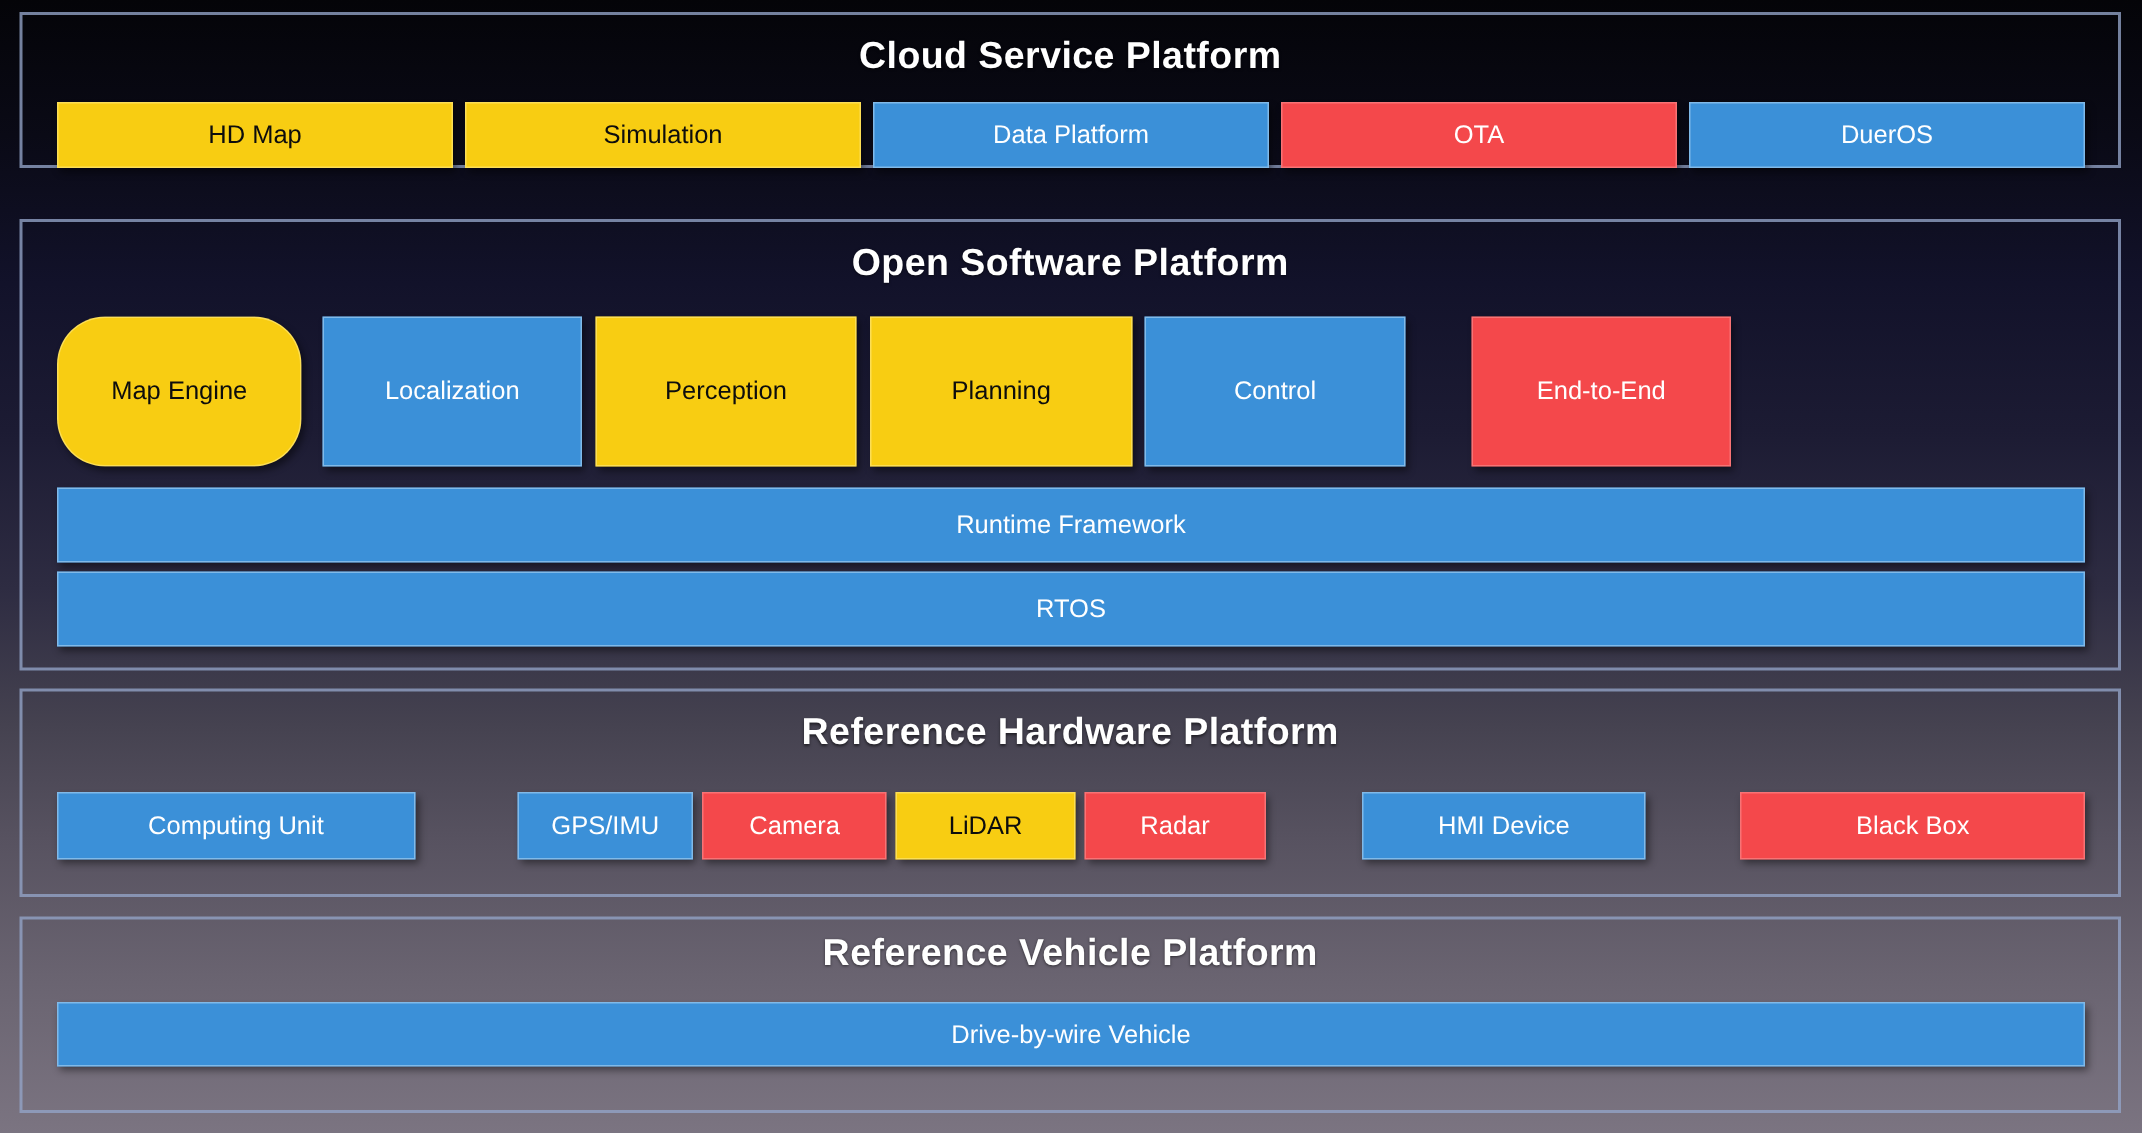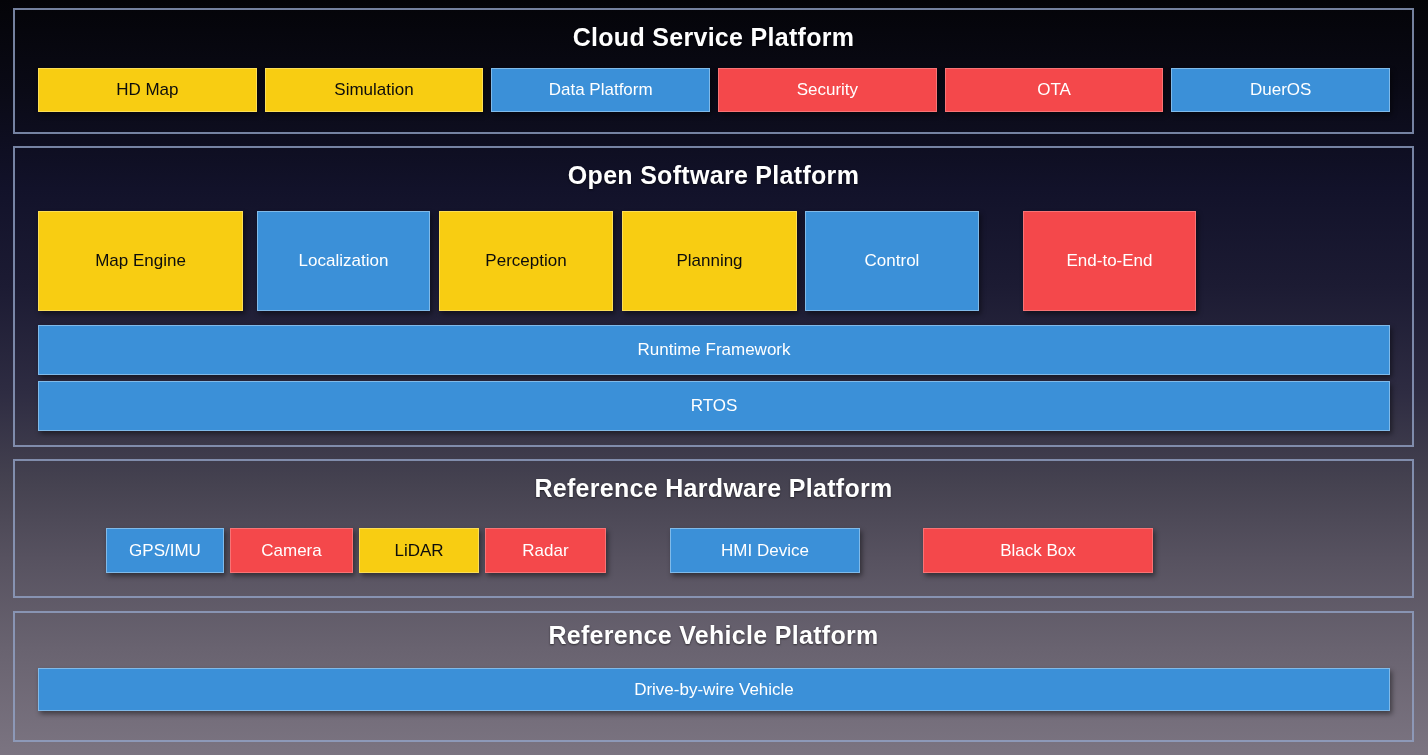--- a/index.html
+++ b/index.html
@@ -17,21 +17,21 @@
       #454250 64%,
       #575260 74%,
       #696370 86%,
       #7b7481 100%);
   }
   .panel{
     position:absolute;left:13px;width:1401px;
     border:2px solid rgba(148,164,200,0.78);
     box-sizing:border-box;
   }
-  .s1{top:8px;height:126px;}
+  .s1{top:8px;height:104px;}
   .s2{top:146px;height:301px;}
   .s3{top:459px;height:139px;}
   .s4{top:611px;height:131px;}
   .panel h2{
     position:absolute;left:0;width:100%;margin:0;
     text-align:center;color:#ffffff;
     font-size:25px;font-weight:bold;letter-spacing:0.3px;
     text-shadow:0 1px 2px rgba(0,0,0,0.55);
   }
   .s1 h2{top:13px;}
@@ -54,21 +54,21 @@
     font-size:17px;font-weight:normal;
     box-sizing:border-box;
     box-shadow:2px 3px 5px rgba(0,0,0,0.45);
     text-align:center;
   }
   .row-cloud .box{flex:1;}
   .c-yellow{background:#F8CD12;color:#0d0d0d;border:1px solid rgba(255,236,140,0.55);}
   .c-blue{background:#3B90D8;color:#ffffff;border:1px solid rgba(185,220,248,0.55);}
   .c-red{background:#F4484B;color:#ffffff;border:1px solid rgba(255,180,180,0.4);}
   
-  .b-mapengine{width:205px;}
+  .b-mapengine{width:163px;border-radius:32px;}
   .b-localization{width:173px;margin-left:14px;}
   .b-perception{width:174px;margin-left:9px;}
   .b-planning{width:175px;margin-left:9px;}
   .b-control{width:174px;margin-left:8px;}
   .b-endtoend{width:173px;margin-left:44px;}
   .b-hmi{width:174px;margin-left:35px;}
   
   .b-computing{width:239px;}
   .b-gps{width:118px;margin-left:68px;}
   .b-camera{width:123px;margin-left:6px;}
@@ -81,21 +81,20 @@
 <body>
 
 <div class="stage">
 
   <section class="panel s1">
     <h2>Cloud Service Platform</h2>
     <div class="row row-cloud">
       <div class="box c-yellow">HD Map</div>
       <div class="box c-yellow">Simulation</div>
       <div class="box c-blue">Data Platform</div>
-      <div class="box c-red">Security</div>
       <div class="box c-red">OTA</div>
       <div class="box c-blue">DuerOS</div>
     </div>
   </section>
 
   <section class="panel s2">
     <h2>Open Software Platform</h2>
     <div class="row row-sw">
       <div class="box c-yellow b-mapengine">Map Engine</div>
       <div class="box c-blue b-localization">Localization</div>
@@ -104,20 +103,21 @@
       <div class="box c-blue b-control">Control</div>
       <div class="box c-red b-endtoend">End-to-End</div>
     </div>
     <div class="bar bar-runtime box c-blue">Runtime Framework</div>
     <div class="bar bar-rtos box c-blue">RTOS</div>
   </section>
 
   <section class="panel s3">
     <h2>Reference Hardware Platform</h2>
     <div class="row row-hw">
+      <div class="box c-blue b-computing">Computing Unit</div>
       <div class="box c-blue b-gps">GPS/IMU</div>
       <div class="box c-red b-camera">Camera</div>
       <div class="box c-yellow b-lidar">LiDAR</div>
       <div class="box c-red b-radar">Radar</div>
       <div class="box c-blue b-hmidevice">HMI Device</div>
       <div class="box c-red b-blackbox">Black Box</div>
     </div>
   </section>
 
   <section class="panel s4">

